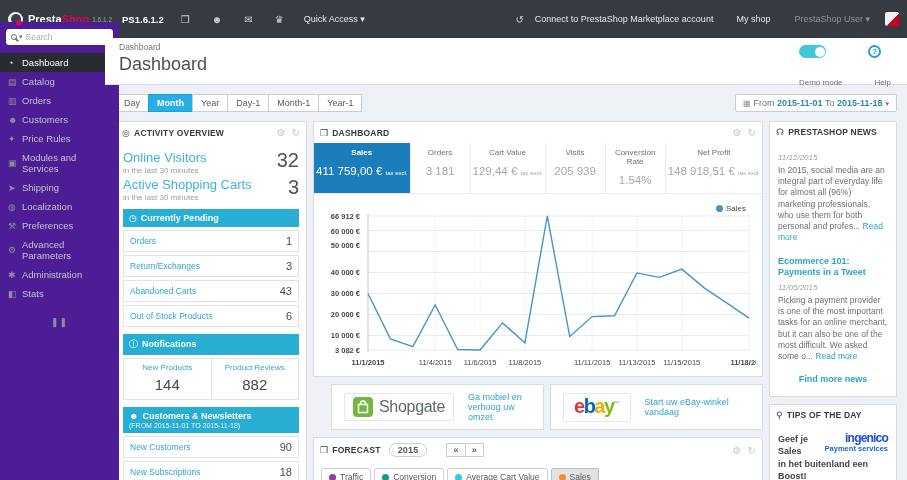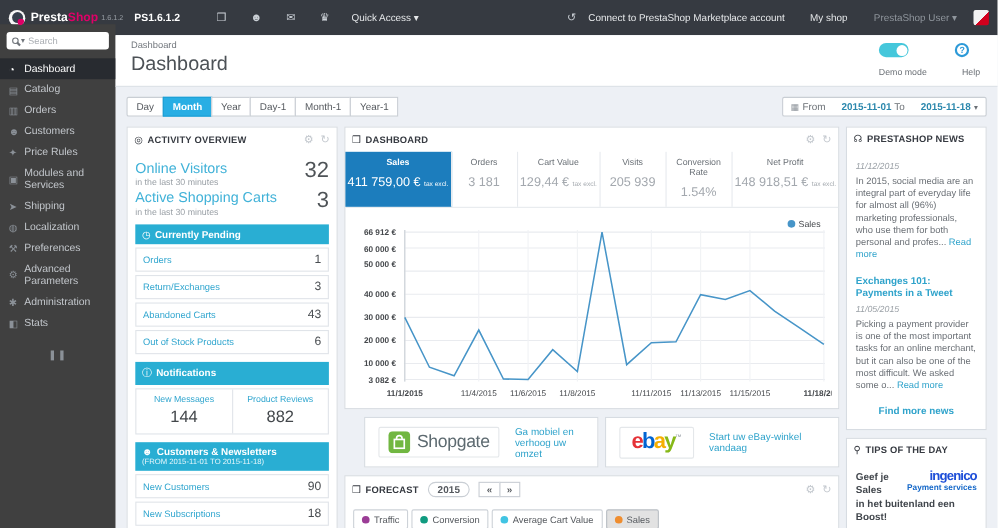--- a/index.html
+++ b/index.html
@@ -1,36 +1,36 @@
 <!DOCTYPE html>
 <html><head>
 <meta charset="utf-8">
 <style>
   * { margin:0; padding:0; box-sizing:border-box; }
   html,body { width:907px; height:480px; overflow:hidden; background:#fff;
     font-family:"Liberation Sans", sans-serif; font-size:10px; color:#46494d; }
 
   
-  .topbar { height:16px; background:#363a41; display:flex; align-items:center; color:#fff; padding:16px 8px; }
+  .topbar { height:38px; background:#363a41; display:flex; align-items:center; color:#fff; padding:0 8px; }
   .pslogo { width:15px; height:15px; border-radius:50%; background:#f7f7f7; position:relative; overflow:hidden; margin-right:5px; flex:none;}
   .pslogo::after { content:""; position:absolute; left:2.5px; top:2.5px; width:10px; height:10px; border-radius:50%; background:#363f4d; }
   .pslogo::before { content:""; position:absolute; right:1px; bottom:1px; width:6px; height:6px; border-radius:50%; background:#df0067; z-index:2;}
   .brand { font-weight:bold; font-size:11px; color:#fff; }
   .brand .pink { color:#df0067; }
   .ver-small { font-size:6.5px; color:#9aa0a7; margin:0 10px 0 3px; }
-  .shopname { font-weight:bold; font-size:9.5px; margin-right:22px; }
+  .shopname { font-weight:bold; font-size:9.5px; margin-right:6px; }
   .tb-ic { color:#cbd0d6; font-size:10px; margin:0 11px; cursor:pointer; }
   .tb-link { font-size:9px; color:#e6e8ea; margin:0 9px; cursor:pointer; white-space:nowrap; }
   .tb-spacer { flex:1; }
   .tb-user { color:#8f959c;margin-left:10px; }
   .avatar { width:14px; height:14px; border-radius:2px; margin-left:6px;
     background:linear-gradient(135deg,#f2f2f2 55%, #d2001d 55%); flex:none;}
 
   
-  .sidebar { position:absolute; left:0; top:22px; bottom:0; width:105px; background:#404040; }
+  .sidebar { position:absolute; left:0; top:22px; bottom:0; width:119px; background:#4c1d95; }
   .searchbox { margin:7px 6px 8px 6px; background:#fff; border-radius:3px; height:16px; display:flex; align-items:center; padding:0 5px; }
   .mag { display:inline-block; width:6px; height:6px; border:1.4px solid #70757b; border-radius:50%; position:relative; flex:none; }
   .mag::after { content:""; position:absolute; width:4px; height:1.5px; background:#70757b; transform:rotate(45deg); right:-3px; bottom:-1px; }
   .search-caret { font-size:7px; color:#70757b; margin:0 3px 0 2px; }
   .searchbox input { border:0; outline:0; width:100%; font-size:8.5px; color:#555; font-family:"Liberation Sans",sans-serif; }
   .searchbox input::placeholder { color:#a9adb2; }
   .side-item { display:flex; align-items:center; padding:4px 8px; color:#c2c6cb; font-size:9.5px; cursor:pointer; }
   .side-item .si { width:14px; font-size:9px; color:#8b9198; flex:none; }
   .side-item.active { background:#282b30; color:#fff; }
   .side-item.active .si { color:#fff; }
@@ -38,31 +38,31 @@
 
   
   .main { margin-left:105px; height:458px; background:#edf0f5; overflow:hidden; }
   .page-head { background:#fff; border-bottom:1px solid #dbe0e6; padding:4px 14px 9px 14px; position:relative; }
   .breadcrumb { font-size:8.5px; color:#72777d; }
   .page-title { font-size:18px; color:#4c5156; margin-top:2px; font-weight:normal;}
   .head-right { position:absolute; right:16px; top:7px; display:flex; gap:16px; text-align:center; }
   .toggle { width:27px; height:13px; border-radius:7px; background:#45c7db; position:relative; cursor:pointer; margin:0 auto;}
   .toggle::after { content:""; position:absolute; right:1.5px; top:1.5px; width:10px; height:10px; background:#fff; border-radius:50%; }
   .help-ic { width:13px; height:13px; border-radius:50%; border:2px solid #2d9ad8; color:#2d9ad8; font-weight:bold; font-size:8px; display:flex; align-items:center; justify-content:center; margin:0 auto; cursor:pointer;}
-  .head-right .lbl { font-size:8px; color:#6b7076; margin-top:9px;padding-left:16px; }
+  .head-right .lbl { font-size:8px; color:#6b7076; margin-top:20px;padding-left:16px; }
 
   .content { padding:9px 6px 0 6px; }
   .toolbar { display:flex; align-items:center; margin:0 4px 9px 4px; }
   .tabs { display:flex; }
   .tab { border:1px solid #c9ced4; background:#fff; color:#55595e; font-size:9px; padding:3px 8px; margin-left:-1px; cursor:pointer; }
   .tab:first-child { border-radius:2px 0 0 2px; margin-left:0;}
   .tab.active { background:#28aee4; border-color:#1d9fd4; color:#fff; font-weight:bold; }
   .tb-sp { flex:1; }
   .daterange { background:#fff; border:1px solid #c9ced4; border-radius:2px; font-size:9px; padding:3px 7px; color:#6b7076; cursor:pointer; white-space:nowrap;}
-  .daterange b { color:#2c88ad;margin-left:12px; }
+  .daterange b { color:#2c88ad; }
   .daterange .cal { color:#8f959c; margin-right:3px; font-size:8px;}
   .daterange .caret { font-size:7px; margin-left:3px;}
 
   .cols { display:flex; gap:6px; align-items:flex-start; margin:0 4px; }
   .col1 { width:192px; flex:none; }
   .col2 { flex:1; min-width:0; }
   .col3 { width:128px; flex:none; }
 
   .panel { background:#fff; border:1px solid #d7dce2; margin-bottom:7px; }
   .panel-h { display:flex; align-items:center; padding:5px 6px; font-size:8.5px; font-weight:bold; color:#363a41; letter-spacing:.2px; }
@@ -113,21 +113,21 @@
   .banners { display:flex; gap:6px; margin-bottom:7px;padding-left:18px; }
   .banner { flex:1; background:#fff; border:1px solid #d7dce2; height:46px; display:flex; align-items:center; padding:0 12px; gap:14px; }
   .sg-logo { display:flex; align-items:center; gap:6px; border:1px solid #e4e7ea; padding:3px 8px; border-radius:2px;}
   .sg-name { font-size:16px; color:#5d6a70; letter-spacing:-0.3px;}
   .ebay-box { border:1px solid #e4e7ea; padding:1px 10px 3px 10px; border-radius:2px; background:#fff;}
   .ebay-box b { font-size:20px; letter-spacing:-1.5px; font-weight:bold;}
   .ebay-tm { font-size:6px; color:#9aa0a6; vertical-align:8px;}
   .banner .blink { font-size:9px; color:#2fa3cb; cursor:pointer;}
 
   
-  .fc-head-extra { display:flex; align-items:center; margin-left:8px; gap:9px;}
+  .fc-head-extra { display:flex; align-items:center; margin-left:8px; gap:20px;}
   .pill { border:1px solid #c9ced4; border-radius:8px; padding:1px 8px; font-size:9px; font-weight:bold; color:#55595e; background:#fff; cursor:pointer;}
   .navgrp { display:flex; }
   .navbtn { border:1px solid #c9ced4; background:#fff; font-size:9px; color:#55595e; padding:1px 6px; margin-left:-1px; cursor:pointer;}
   .fc-legend { display:flex; gap:3px; padding:6px 7px 10px 7px; }
   .fc-tog { display:flex; align-items:center; gap:4px; border:1px solid #cdd2d8; background:#fff; font-size:8.5px; color:#55595e; padding:3px 7px; border-radius:2px; cursor:pointer;}
   .fc-tog.active { background:#e2e2e2; border-color:#b9bec4; }
   .fc-dot { width:7px; height:7px; border-radius:50%; }
 
   
   .nw-body { padding:7px 8px 4px 8px; }
@@ -294,21 +294,21 @@
                 <span class="v">43</span>
               </div>
             <div class="mini-row">
                 <span class="l">Out of Stock Products</span>
                 <span class="v">6</span>
               </div>
 
             <div class="subhead"><span class="ic">ⓘ</span><span>Notifications</span></div>
             <div class="twocol">
               <div class="cell">
-                  <div class="cl">New Messages</div>
+                  <div class="cl">New Products</div>
                   <div class="cv">144</div>
                 </div>
               <div class="cell">
                   <div class="cl">Product Reviews</div>
                   <div class="cv">882</div>
                 </div>
             </div>
 
             <div class="subhead"><span class="ic">☻</span><span>Customers &amp; Newsletters</span><span class="sub">(FROM 2015-11-01 TO 2015-11-18)</span></div>
             <div class="mini-row">
@@ -471,21 +471,21 @@
           <div class="panel-h">
             <span class="ph-ic">☊</span>
             <span>PRESTASHOP NEWS</span>
           </div>
           <div class="nw-body">
             <div class="nw-art">
               <div class="nw-date">11/12/2015</div>
               <div class="nw-ex"><span>In 2015, social media are an integral part of everyday life for almost all (96%) marketing professionals, who use them for both personal and profes...</span> <span class="rm">Read more</span></div>
             </div>
             <div class="nw-art">
-              <div class="nw-hl">Exchanges 101: Payments in a Tweet</div>
+              <div class="nw-hl">Ecommerce 101: Payments in a Tweet</div>
               <div class="nw-date">11/05/2015</div>
               <div class="nw-ex"><span>Picking a payment provider is one of the most important tasks for an online merchant, but it can also be one of the most difficult. We asked some o...</span> <span class="rm">Read more</span></div>
             </div>
             <div class="nw-more">Find more news</div>
           </div>
         </div>
 
         <div class="panel" style="min-height:140px;">
           <div class="panel-h">
             <span class="ph-ic">⚲</span>

